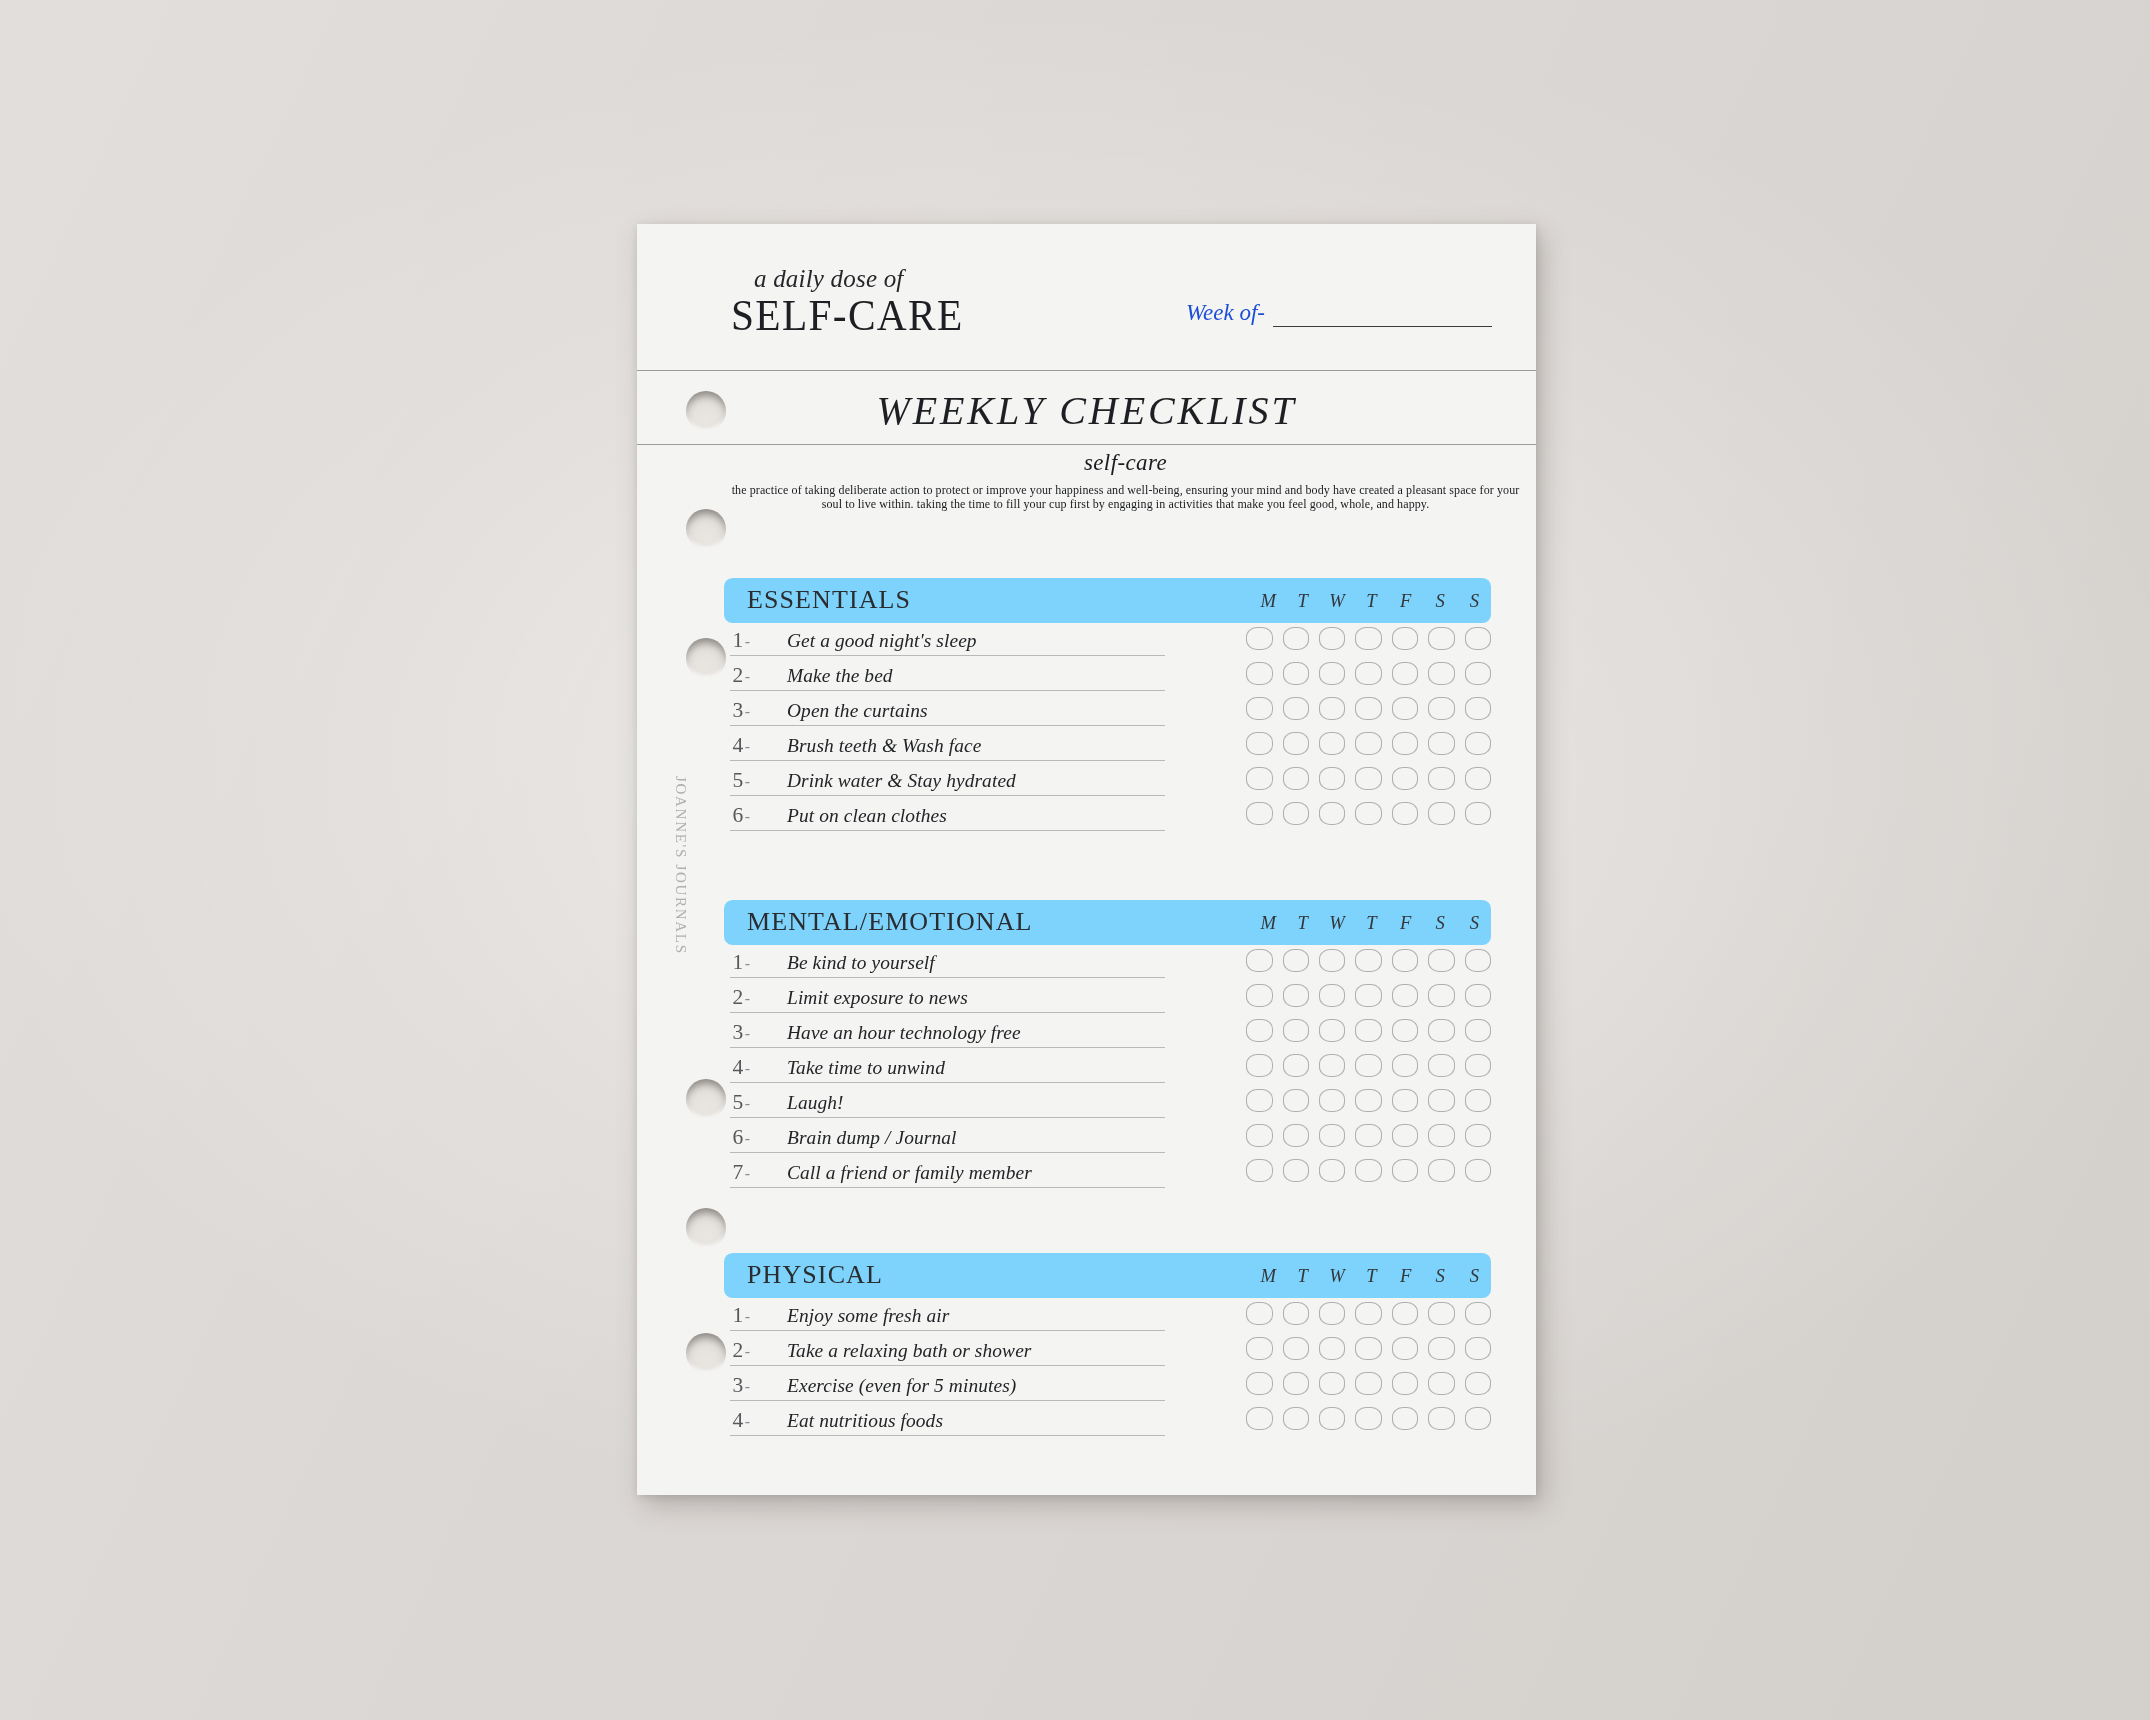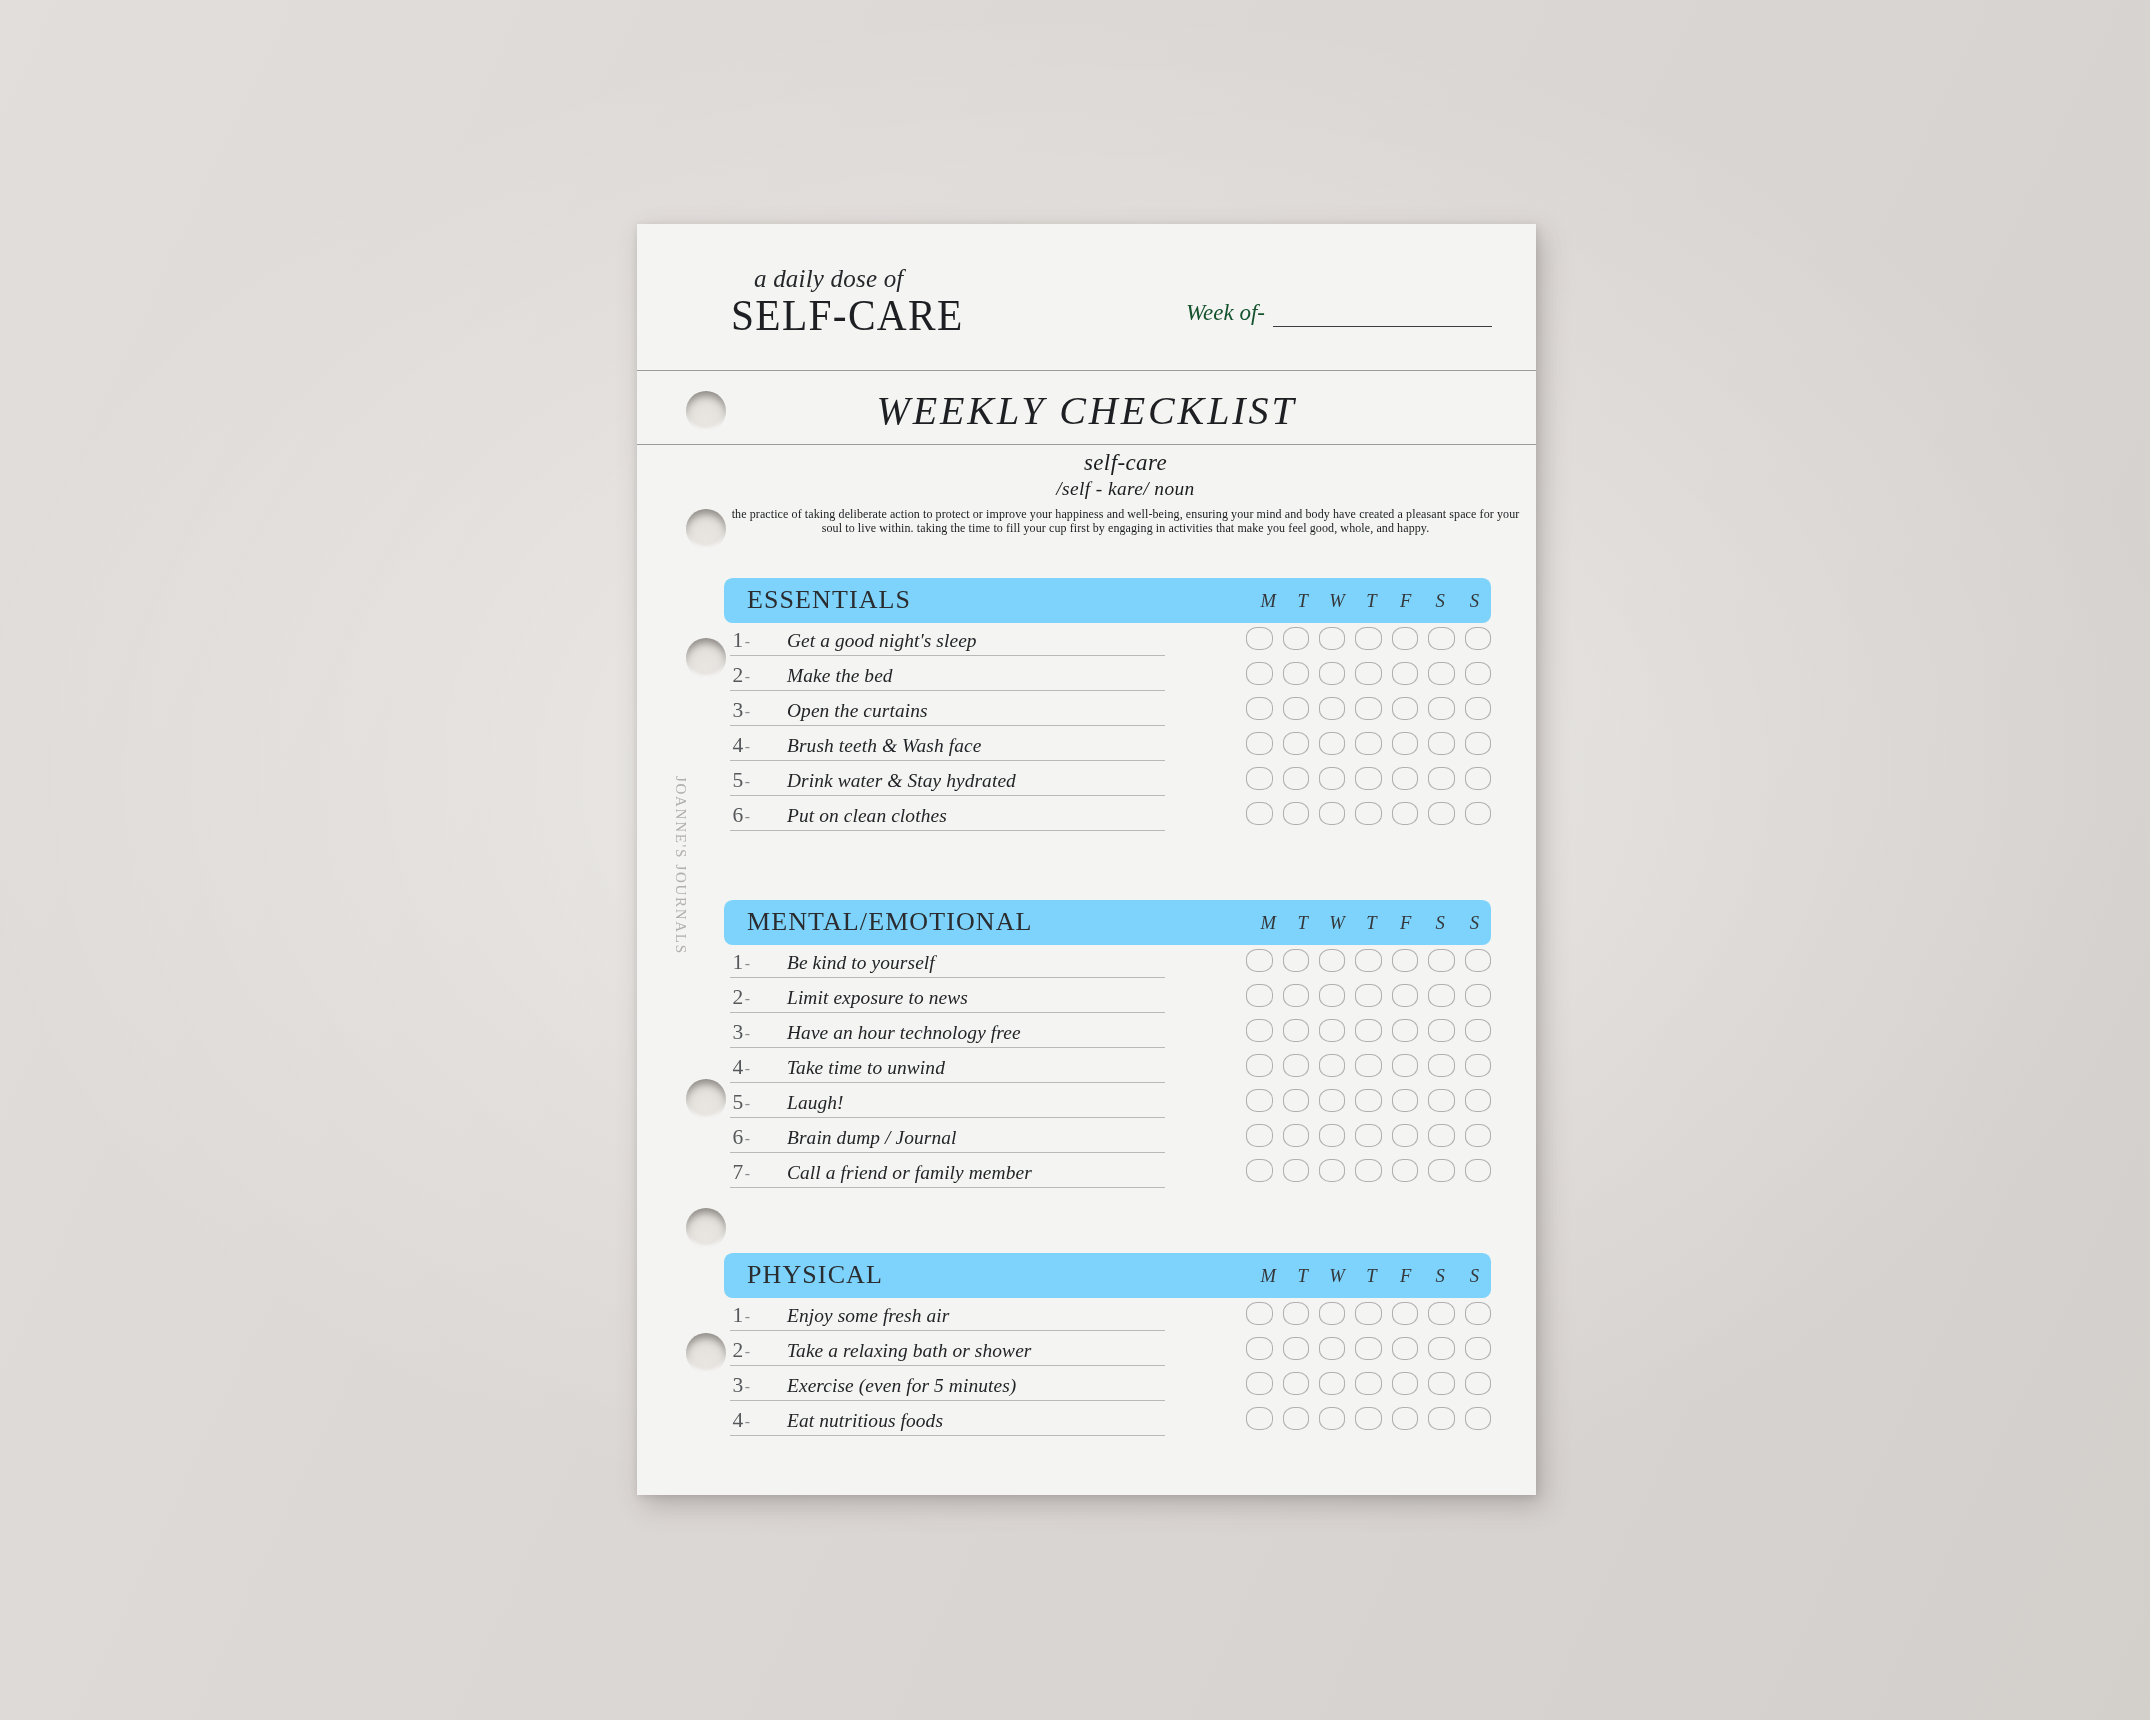--- a/index.html
+++ b/index.html
@@ -42,21 +42,21 @@
   }
   .logo-main{
     position:absolute;left:731px;top:290px;
     font-size:44px;color:#1d1f22;
     letter-spacing:1.4px;white-space:nowrap;
     font-stretch:condensed;
     transform:scaleX(0.94);transform-origin:left top;
   }
   .weekof{
     position:absolute;left:1186px;top:300px;
-    font-style:italic;font-size:23px;color:#14532d;white-space:nowrap;
+    font-style:italic;font-size:23px;color:#1d4ed8;white-space:nowrap;
   }
   .weekof-rule{
     position:absolute;left:1273px;top:326px;width:219px;height:0;
     border-bottom:1.1px solid #3a3c3f;
   }
 
   .rule{
     position:absolute;left:637px;width:899px;height:0;
     border-bottom:1.1px solid #9b9b9b;
   }
@@ -165,21 +165,20 @@
 <div class="logo-main">SELF-CARE</div>
 <div class="weekof">Week of-</div>
 <div class="weekof-rule"></div>
 
 <div class="rule" id="rule1"></div>
 <div id="checklist-title">WEEKLY CHECKLIST</div>
 <div class="rule" id="rule2"></div>
 
 <div id="definition">
   <div id="def-word">self-care</div>
-  <div id="def-pron">/self - kare/ noun</div>
   <div id="def-body">the practice of taking deliberate action to protect or improve your happiness and well-being, ensuring your mind and body have created a pleasant space for your soul to live within. taking the time to fill your cup first by engaging in activities that make you feel good, whole, and happy.</div>
 </div>
 
 <div id="brand-vertical">JOANNE'S JOURNALS</div>
 
 <div id="sections-layer">
     <div class="section" style="top: 578px;">
       <div class="sec-band">
         <div class="sec-title">ESSENTIALS</div>
         <div class="day-head">

